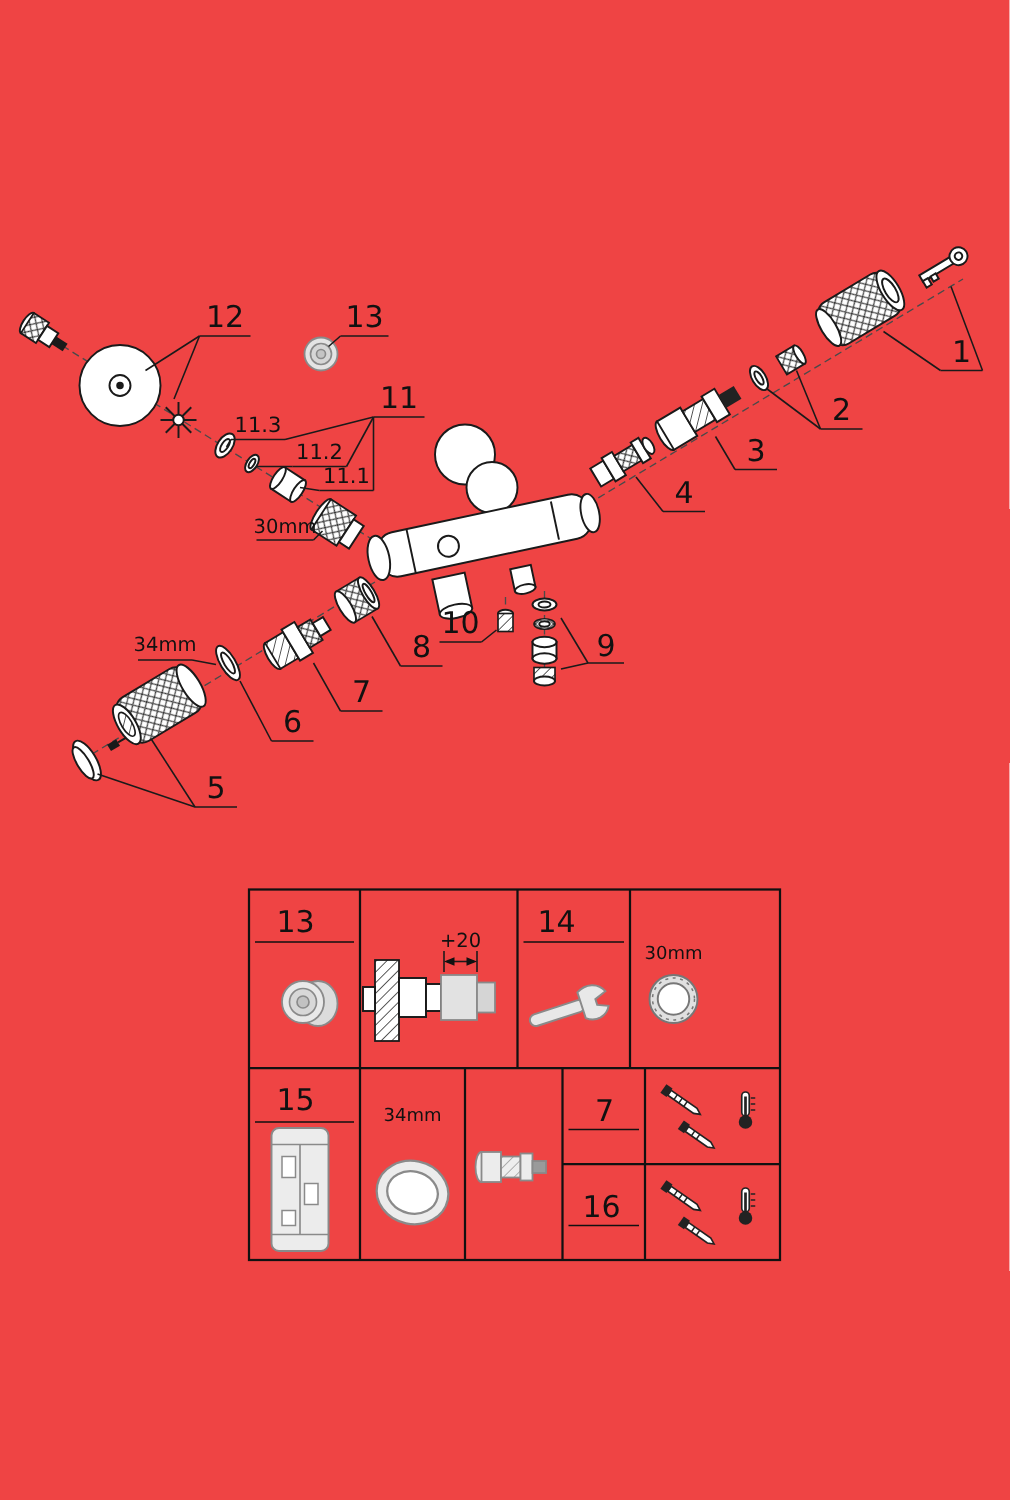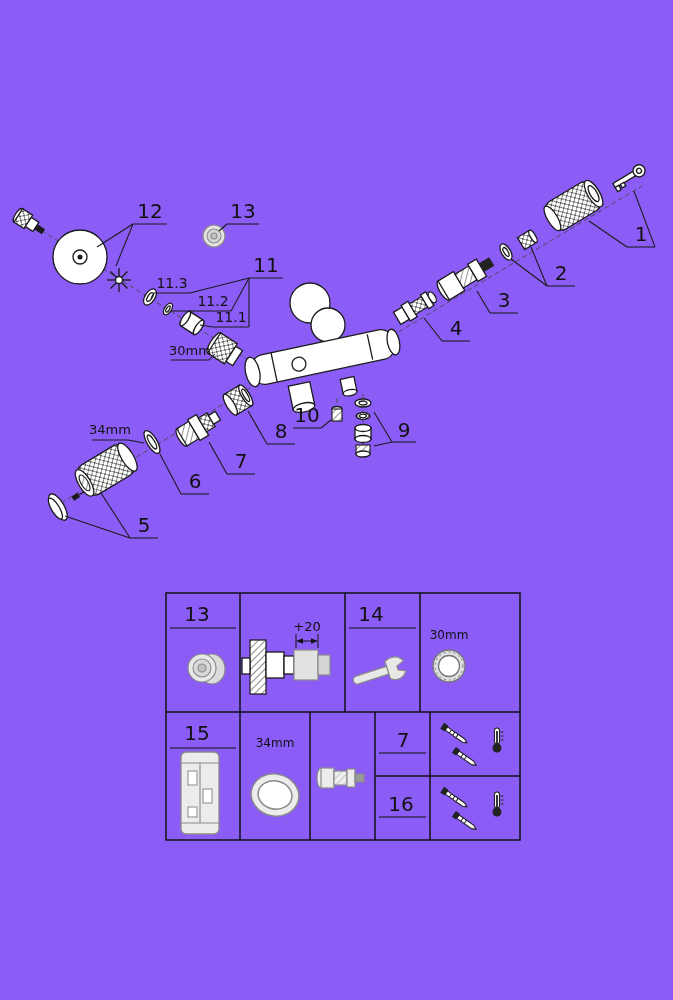--- a/index.html
+++ b/index.html
@@ -1,16 +1,16 @@
 <!DOCTYPE html>
 <html><head>
 <meta charset="utf-8">
 <style>
   html,body { margin:0; padding:0; background:#ffffff; }
-  .page { width:673px; height:1000px; position:relative; background:#8b5cf6; overflow:hidden; }
+  .page { width:673px; height:1000px; position:relative; background:#ef4444; overflow:hidden; }
   svg text { font-family:"DejaVu Sans", sans-serif; fill:#111; }
   .t20 { font-size:20px; }
   .t14 { font-size:14px; }
   .t13 { font-size:13px; }
   .t12 { font-size:12px; }
   .fw  { fill:#fff; stroke:#1a1a1a; stroke-width:1.3; }
   .ln  { stroke:#1a1a1a; stroke-width:1.3; fill:none; }
   .ld  { stroke:#1a1a1a; stroke-width:1.05; fill:none; }
   .ax  { stroke:#4a4a4a; stroke-width:0.9; stroke-dasharray:5 3; fill:none; }
   .gy  { fill:#e4e4e4; stroke:#8a8a8a; stroke-width:1.2; }

